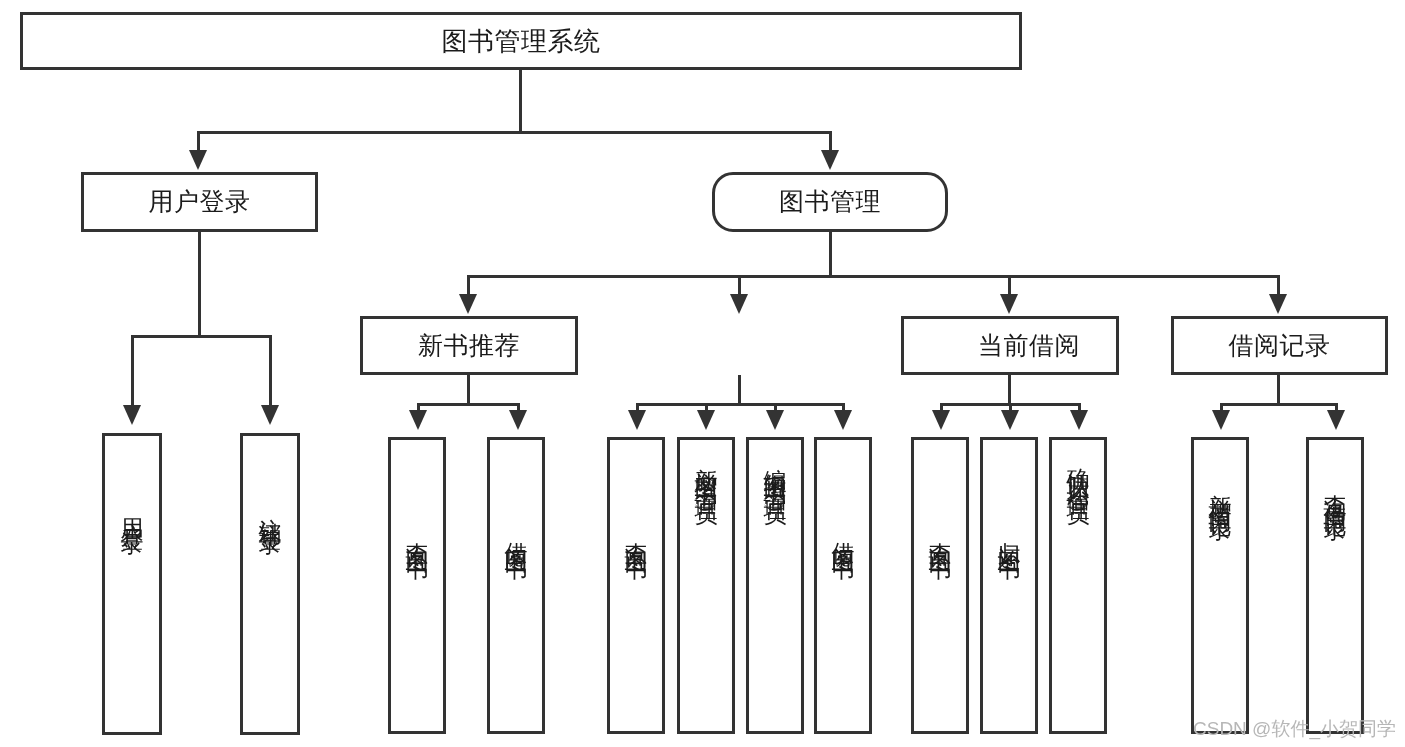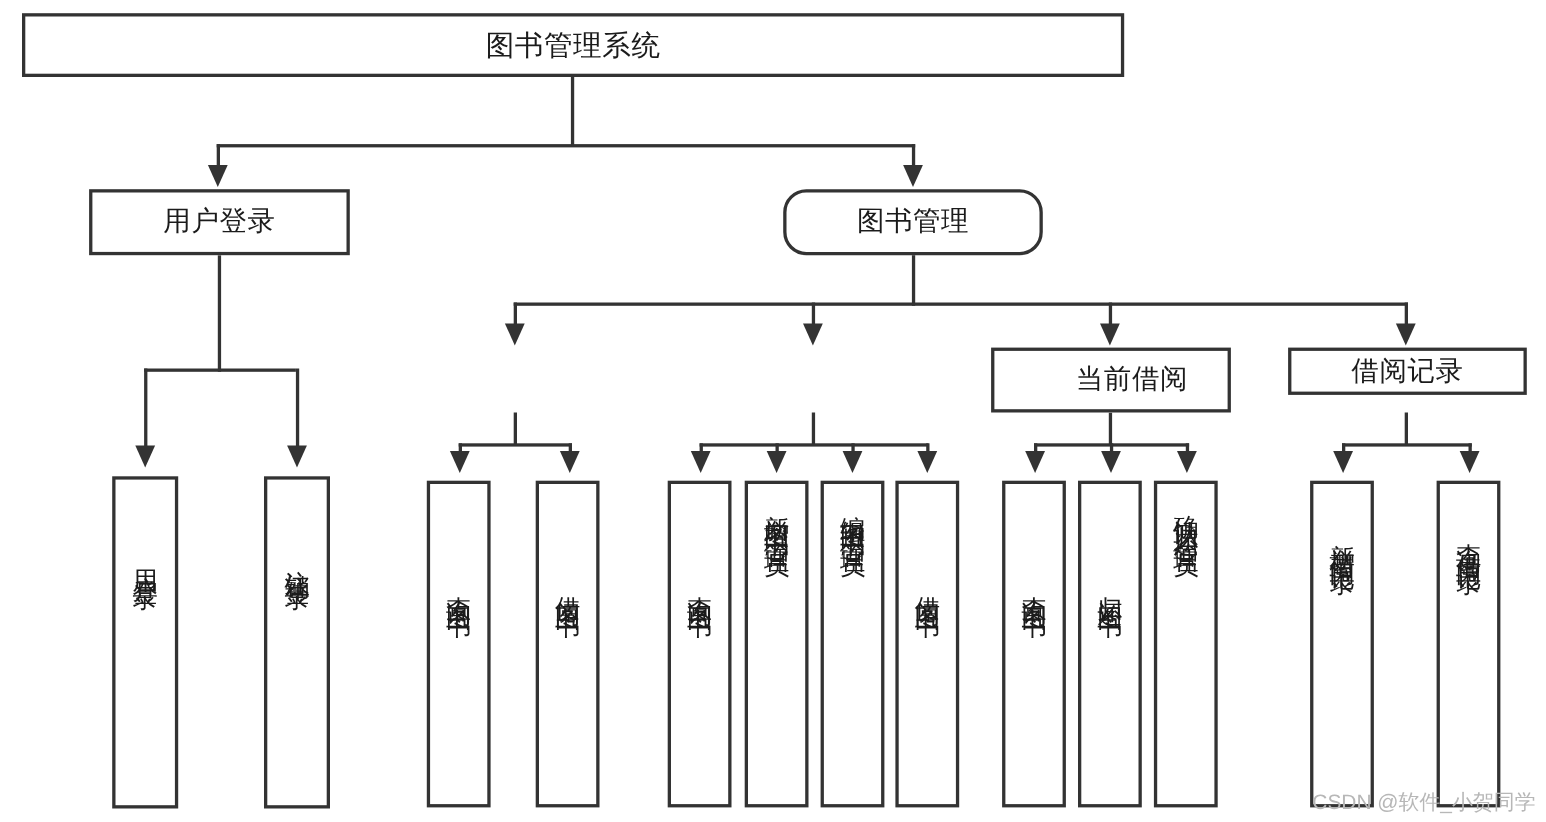--- a/index.html
+++ b/index.html
@@ -158,27 +158,30 @@
   </div>
 
   <div class="node h" style="left:81px; top:172px; width:237px; height:60px;">
     <span class="label">用户登录</span>
   </div>
 
   <div class="node h" style="left:712px; top:172px; width:236px; height:60px;border-radius:21px;">
     <span class="label">图书管理</span>
   </div>
 
+  <div class="node h" style="left:360px; top:316px; width:218px; height:59px;">
+    <span class="label">新书推荐</span>
+  </div>
 
 
   <div class="node h" style="left:901px; top:316px; width:218px; height:59px;padding-left:38px;">
     <span class="label">当前借阅</span>
   </div>
 
-  <div class="node h" style="left:1171px; top:316px; width:217px; height:43px;font-family:Liberation Serif, serif;">
+  <div class="node h" style="left:1171px; top:316px; width:217px; height:59px;font-family:Liberation Serif, serif;">
     <span class="label">借阅记录</span>
   </div>
 
   <div class="node v mid" style="left:102px; top:433px; width:60px; height:302px;">
     <span class="label">用户登录</span>
   </div>
   <div class="node v mid" style="left:240px; top:433px; width:60px; height:302px;">
     <span class="label">注销登录</span>
   </div>
 

